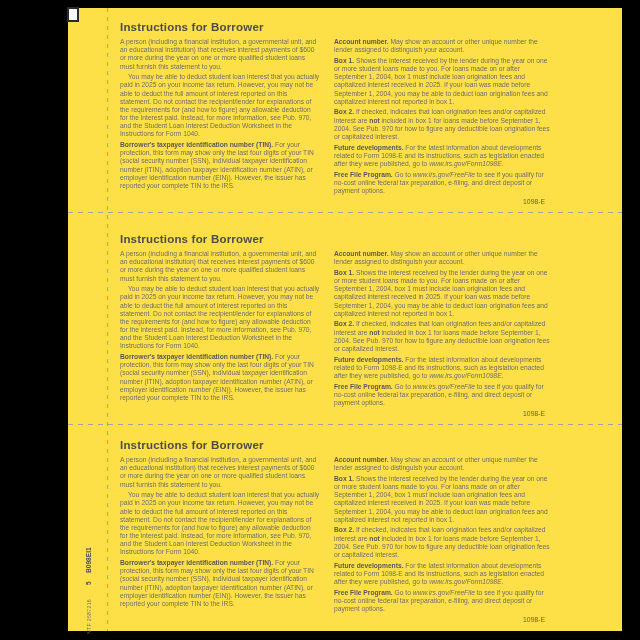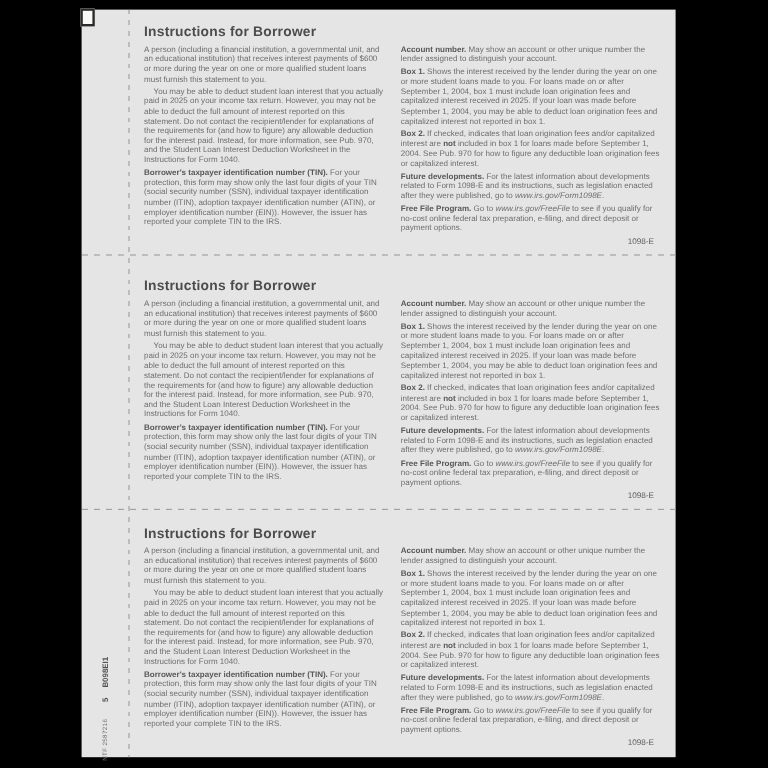--- a/index.html
+++ b/index.html
@@ -6,22 +6,22 @@
   body{
     width:640px;height:640px;
     background:#000;
     position:relative;
     overflow:hidden;
     font-family:"Liberation Sans","DejaVu Sans",sans-serif;
   }
   .paper{
     position:absolute;
     left:68px;top:8px;
-    width:495px;height:623px;
-    background:#e5e5e5;
+    width:554px;height:623px;
+    background:#fde047;
   }
   .corner-mark{
     position:absolute;
     left:-1px;top:-1px;
     width:8px;height:11px;
     background:#fafaf8;
     border:2px solid #2b2b2b;
     z-index:3;
   }
   .stub-rule{

